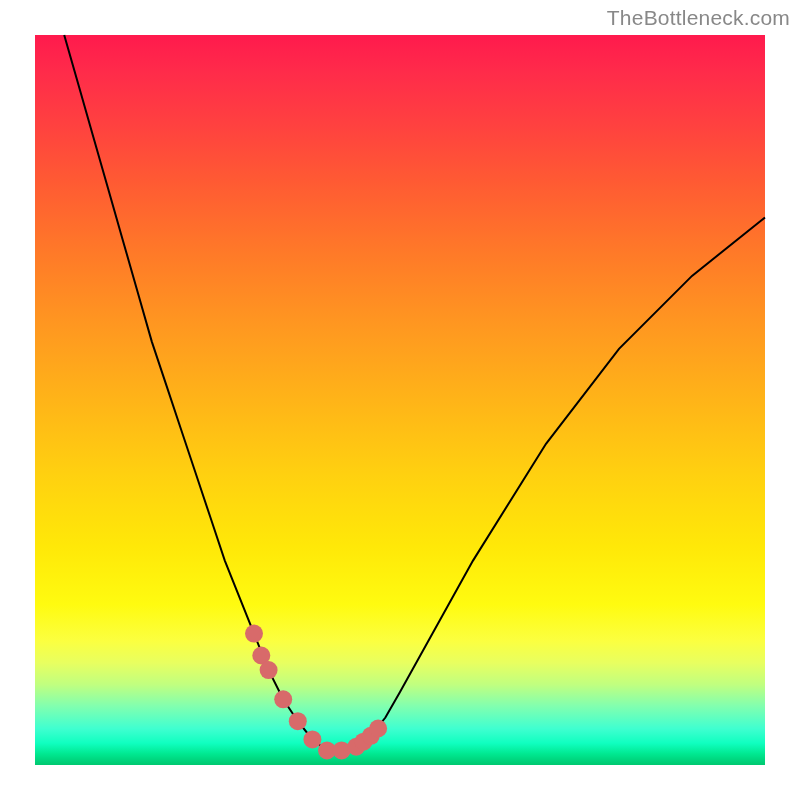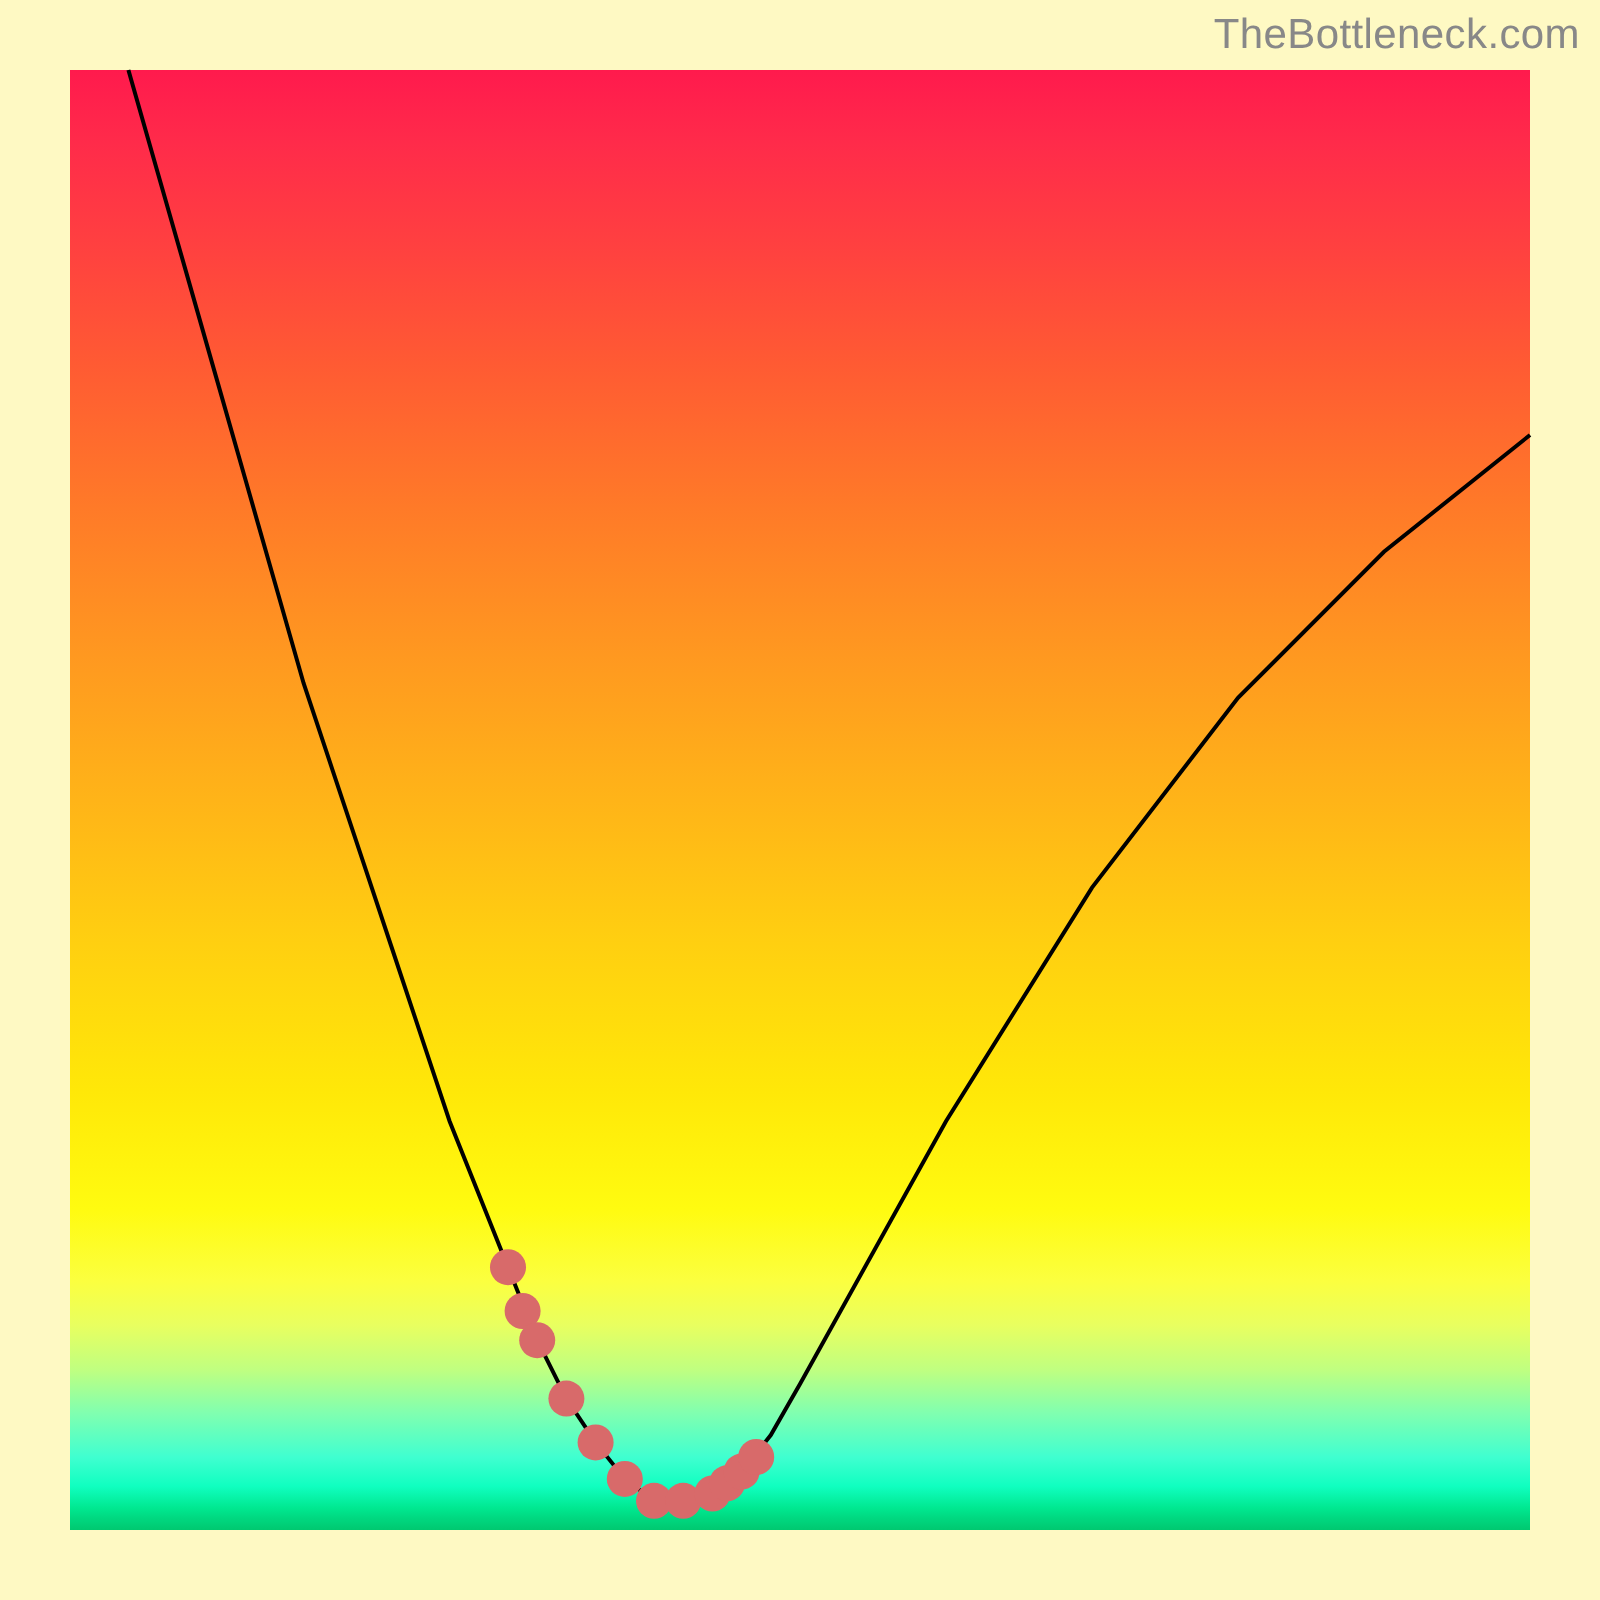--- a/index.html
+++ b/index.html
@@ -1,20 +1,20 @@
 <!DOCTYPE html>
 <html><head>
 <meta charset="utf-8">
 <style>
   * { margin: 0; padding: 0; box-sizing: border-box; }
   html, body { width: 800px; height: 800px; overflow: hidden; background: #000; }
   .frame {
     width: 800px;
     height: 800px;
-    background: #fef9c3;
+    background: #ffffff;
     position: relative;
   }
   .plot-area {
     position: absolute;
     left: 35px;
     top: 35px;
     width: 730px;
     height: 730px;
     background: linear-gradient(to bottom,
       #ff1a4d 0%,

